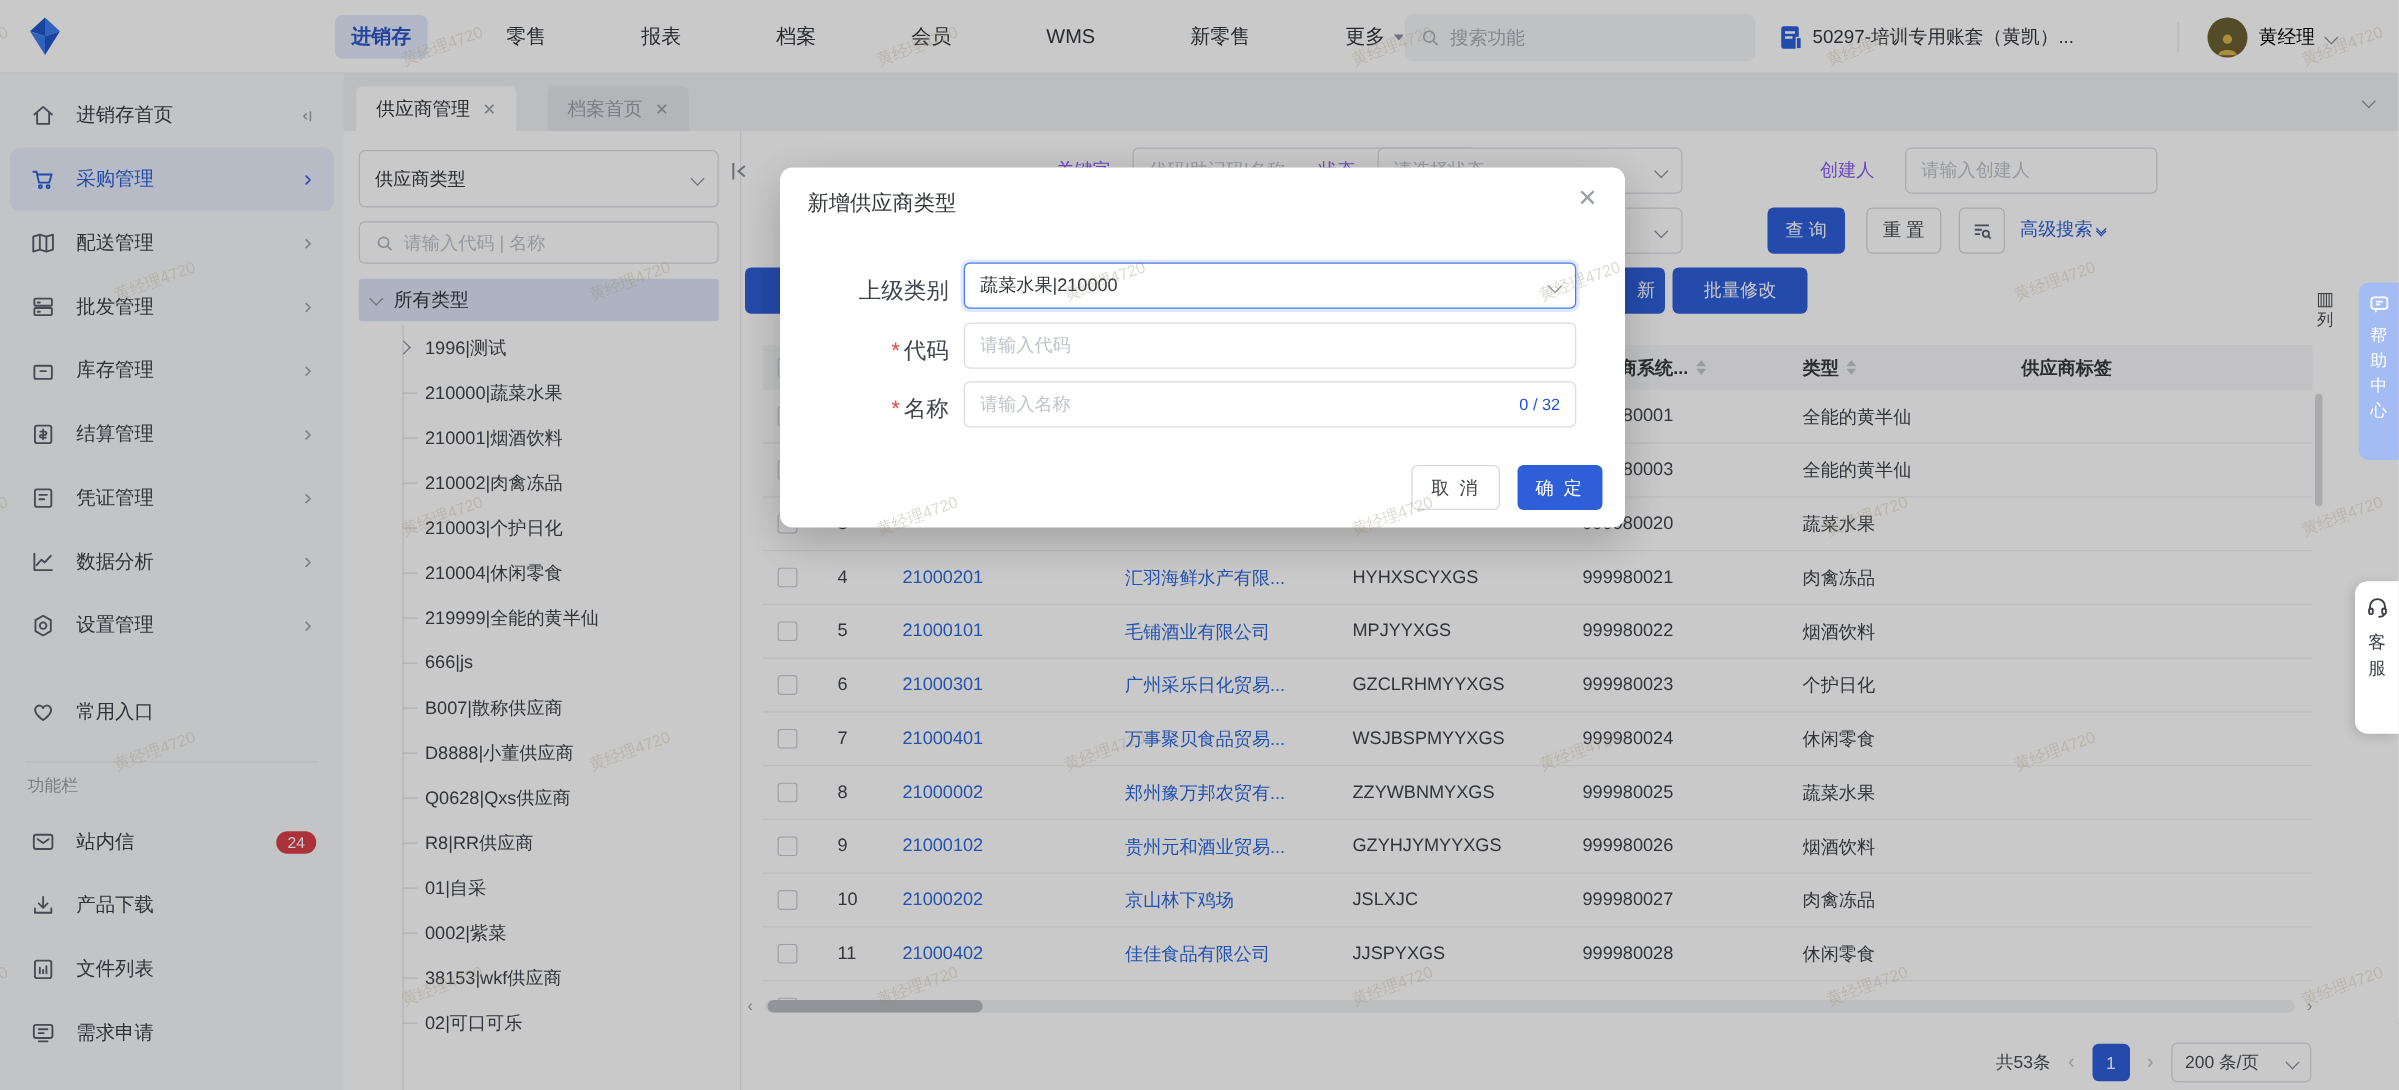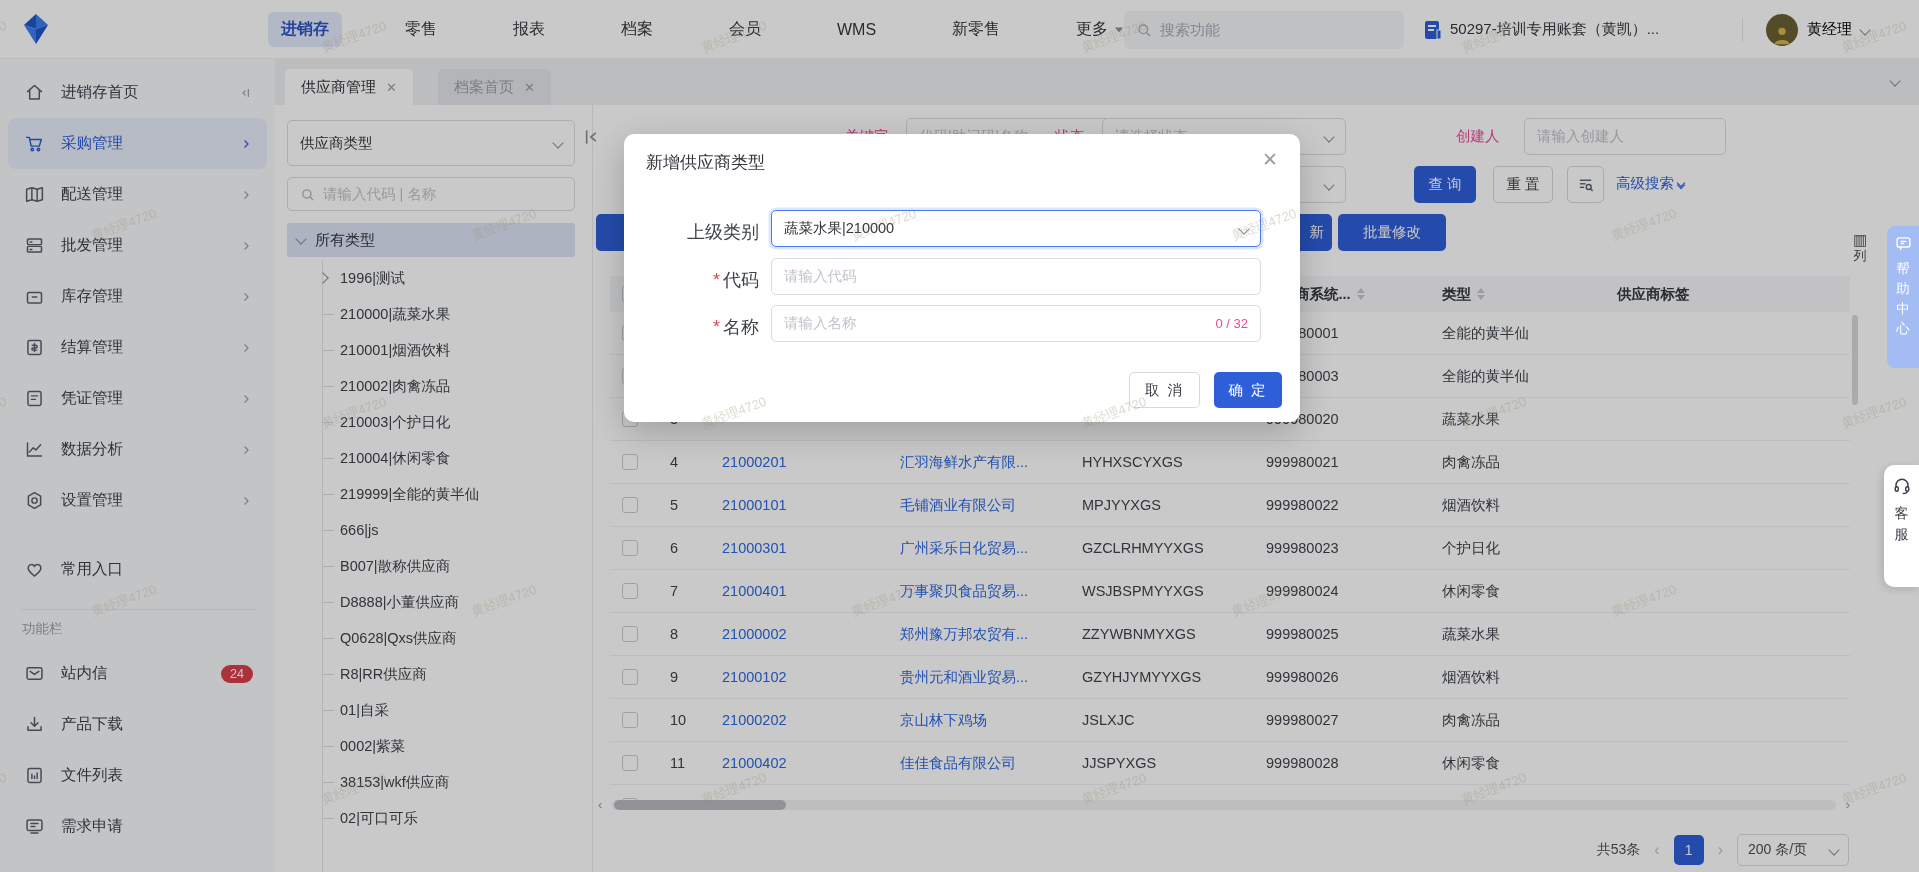--- a/index.html
+++ b/index.html
@@ -63,21 +63,21 @@
   .tree-item { position:relative; height:36px; display:flex; align-items:center; padding-left:53px; font-size:14.5px; color:#3f444c; cursor:pointer; white-space:nowrap; }
   .tree-item::before { content:""; position:absolute; left:35px; top:18px; width:12px; border-top:1px solid #dcdfe4; }
   .tree-item.expandable::before { display:none; }
   .tree-item .tcaret { position:absolute; left:32px; top:14px; width:8px; height:8px; }
   #tree-guide { position:absolute; left:47px; top:155px; width:1px; height:612px; background:#e4e6ea; }
 
   
   #panel-collapse { position:absolute; left:305px; top:22px; width:20px; height:20px; color:#8a8f99; cursor:pointer; }
 
   
-  .flabel { position:absolute; font-size:14.5px; color:#ec4899; }
+  .flabel { position:absolute; font-size:14.5px; color:#8b5cf6; }
   #f-keyword-l { left:570px; top:22px; }
   #f-keyword   { left:631px; top:13px; width:275px; height:37px; }
   #f-status-l  { left:780px; top:22px; }
   #f-status    { left:827px; top:13px; width:244px; height:37px; }
   #f-creator-l { left:1181px; top:22px; }
   #f-creator   { left:1249px; top:13px; width:202px; height:37px; }
   #f-select2   { left:827px; top:61px; width:244px; height:37px; }
   .btn { position:absolute; border-radius:5px; font-size:14.5px; display:flex; align-items:center; justify-content:center; cursor:pointer; white-space:nowrap; }
   .btn.primary { background:#2e5fd9; color:#fff; }
   .btn.plain { background:#fff; color:#3c4046; border:1px solid #d5d8de; }
@@ -134,21 +134,21 @@
   #modal-title { position:absolute; left:22px; top:17px; font-size:17px; color:#33373d; font-weight:500; }
   #modal-close { position:absolute; right:22px; top:16px; font-size:19px; color:#9aa0a8; cursor:pointer; line-height:1; }
   .mlabel { position:absolute; width:120px; text-align:right; font-size:18px; color:#3f444c; }
   .mlabel .req { color:#e5484d; margin-right:3px; }
   #m-parent-l { left:15px; top:86px; }
   #m-code-l   { left:15px; top:134px; }
   #m-name-l   { left:15px; top:181px; }
   #m-parent { left:147px; top:76px; width:490px; height:37px; border:1px solid #4a79f5; box-shadow:0 0 0 2.5px rgba(74,121,245,0.18); }
   #m-code   { left:147px; top:124px; width:490px; height:37px; }
   #m-name   { left:147px; top:171px; width:490px; height:37px; }
-  #m-counter { margin-left:auto; font-size:13px; color:#ec4899; }
+  #m-counter { margin-left:auto; font-size:13px; color:#1d4ed8; }
   #m-cancel { left:505px; top:238px; width:71px; height:36px; letter-spacing:2px; }
   #m-ok     { left:590px; top:238px; width:68px; height:36px; letter-spacing:2px; }
 
   #watermarks { position:fixed; left:0; top:0; width:1919px; height:872px; z-index:90; pointer-events:none; overflow:hidden; }
   .wm { position:absolute; font-size:13px; color:rgba(148,136,108,0.32); transform:rotate(-20deg); white-space:nowrap; }
 
   svg { display:block; }
 </style>
 </head>
 <body>

